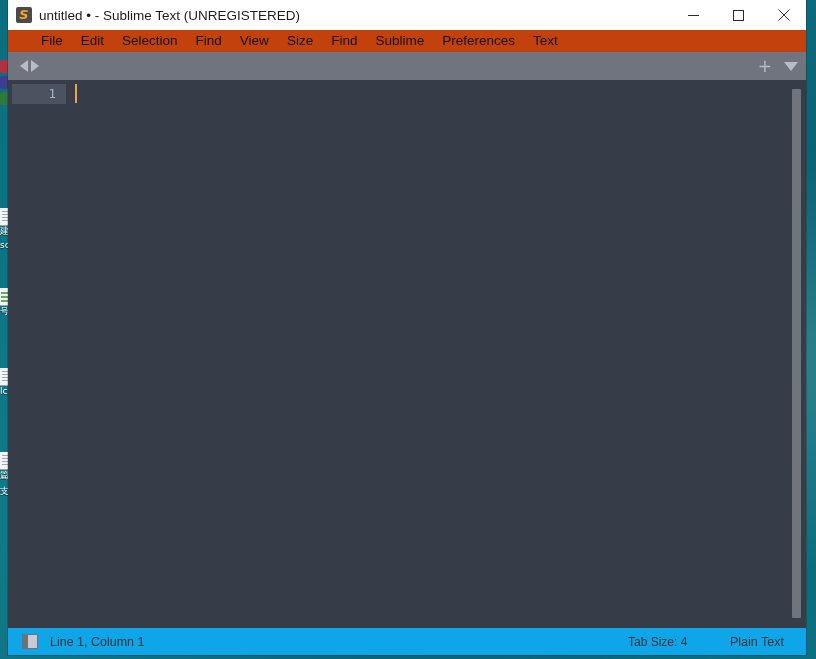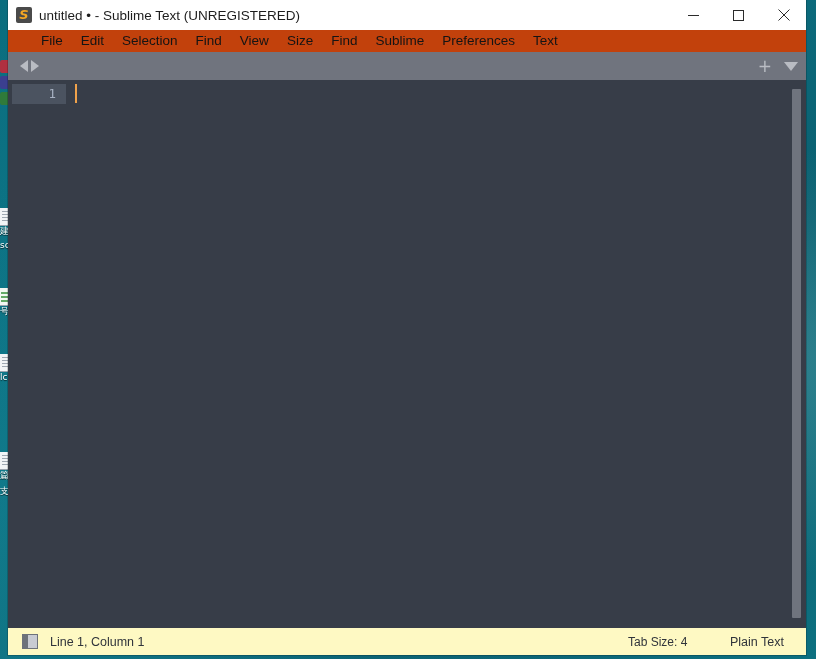--- a/index.html
+++ b/index.html
@@ -264,21 +264,21 @@
     top: 9px;
     width: 9px;
     height: 529px;
     background: #6f747e;
     border-radius: 1px;
   }
 
   
   #statusbar {
     height: 27px;
-    background: #fef9c3;
+    background: #0ea5e9;
     display: flex;
     align-items: center;
     position: relative;
   }
   #sidebar-toggle {
     margin-left: 14px;
     width: 14px;
     height: 13px;
     border: 1px solid #6d727a;
     display: flex;
@@ -330,21 +330,21 @@
     </div>
 
     <div class="desk-icon sheet" style="top:288px;">
       <div class="glyph"></div>
       <div class="cap">号</div>
     </div>
     <div class="desk-icon" style="top:322px;padding-left:24px;">
       <div class="cap">xl</div>
     </div>
 
-    <div class="desk-icon" style="top:354px;">
+    <div class="desk-icon" style="top:368px;">
       <div class="glyph"></div>
       <div class="cap">lc</div>
     </div>
 
     <div class="desk-icon" style="top:452px;">
       <div class="glyph"></div>
       <div class="cap">篇</div>
     </div>
     <div class="desk-icon" style="top:486px;">
       <div class="cap">支</div>

